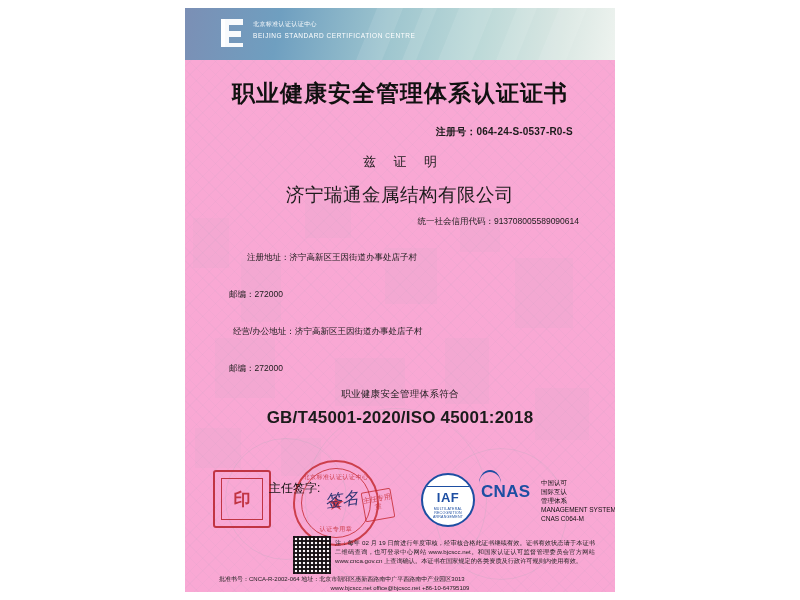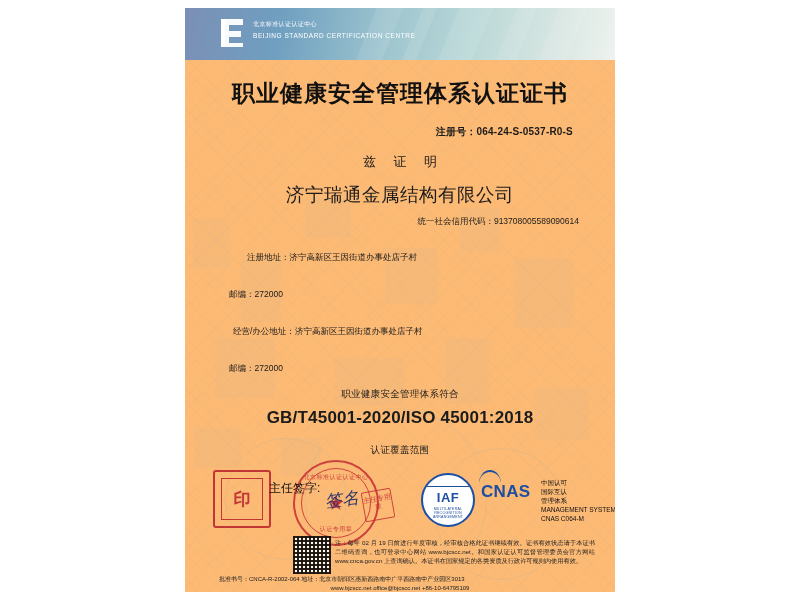--- a/index.html
+++ b/index.html
@@ -21,21 +21,21 @@
     background: #ffffff;
   }
 
   
   .cert {
     position: absolute;
     left: 185px;
     top: 8px;
     width: 430px;
     height: 584px;
-    background: #fdba74;
+    background: #f9a8d4;
     overflow: hidden;
   }
 
   
   .pattern {
     position: absolute;
     inset: 0;
     background:
       repeating-linear-gradient(45deg, rgba(120,150,170,0.045) 0px, rgba(120,150,170,0.045) 1px, transparent 1px, transparent 9px),
       repeating-linear-gradient(-45deg, rgba(120,150,170,0.045) 0px, rgba(120,150,170,0.045) 1px, transparent 1px, transparent 9px);
@@ -500,21 +500,20 @@
         </div>
         <div class="addr-line addr-r4">
           <span class="lab">邮编：</span><span>272000</span>
         </div>
       </div>
 
       <div class="conform">职业健康安全管理体系符合</div>
 
       <div class="standard">GB/T45001-2020/ISO 45001:2018</div>
 
-      <div class="scope-label">认证覆盖范围</div>
 
 
 
     </div>
 
     <div class="seal-row">
 
       <div class="seal seal-sq">
         <div class="inner">印</div>
       </div>

